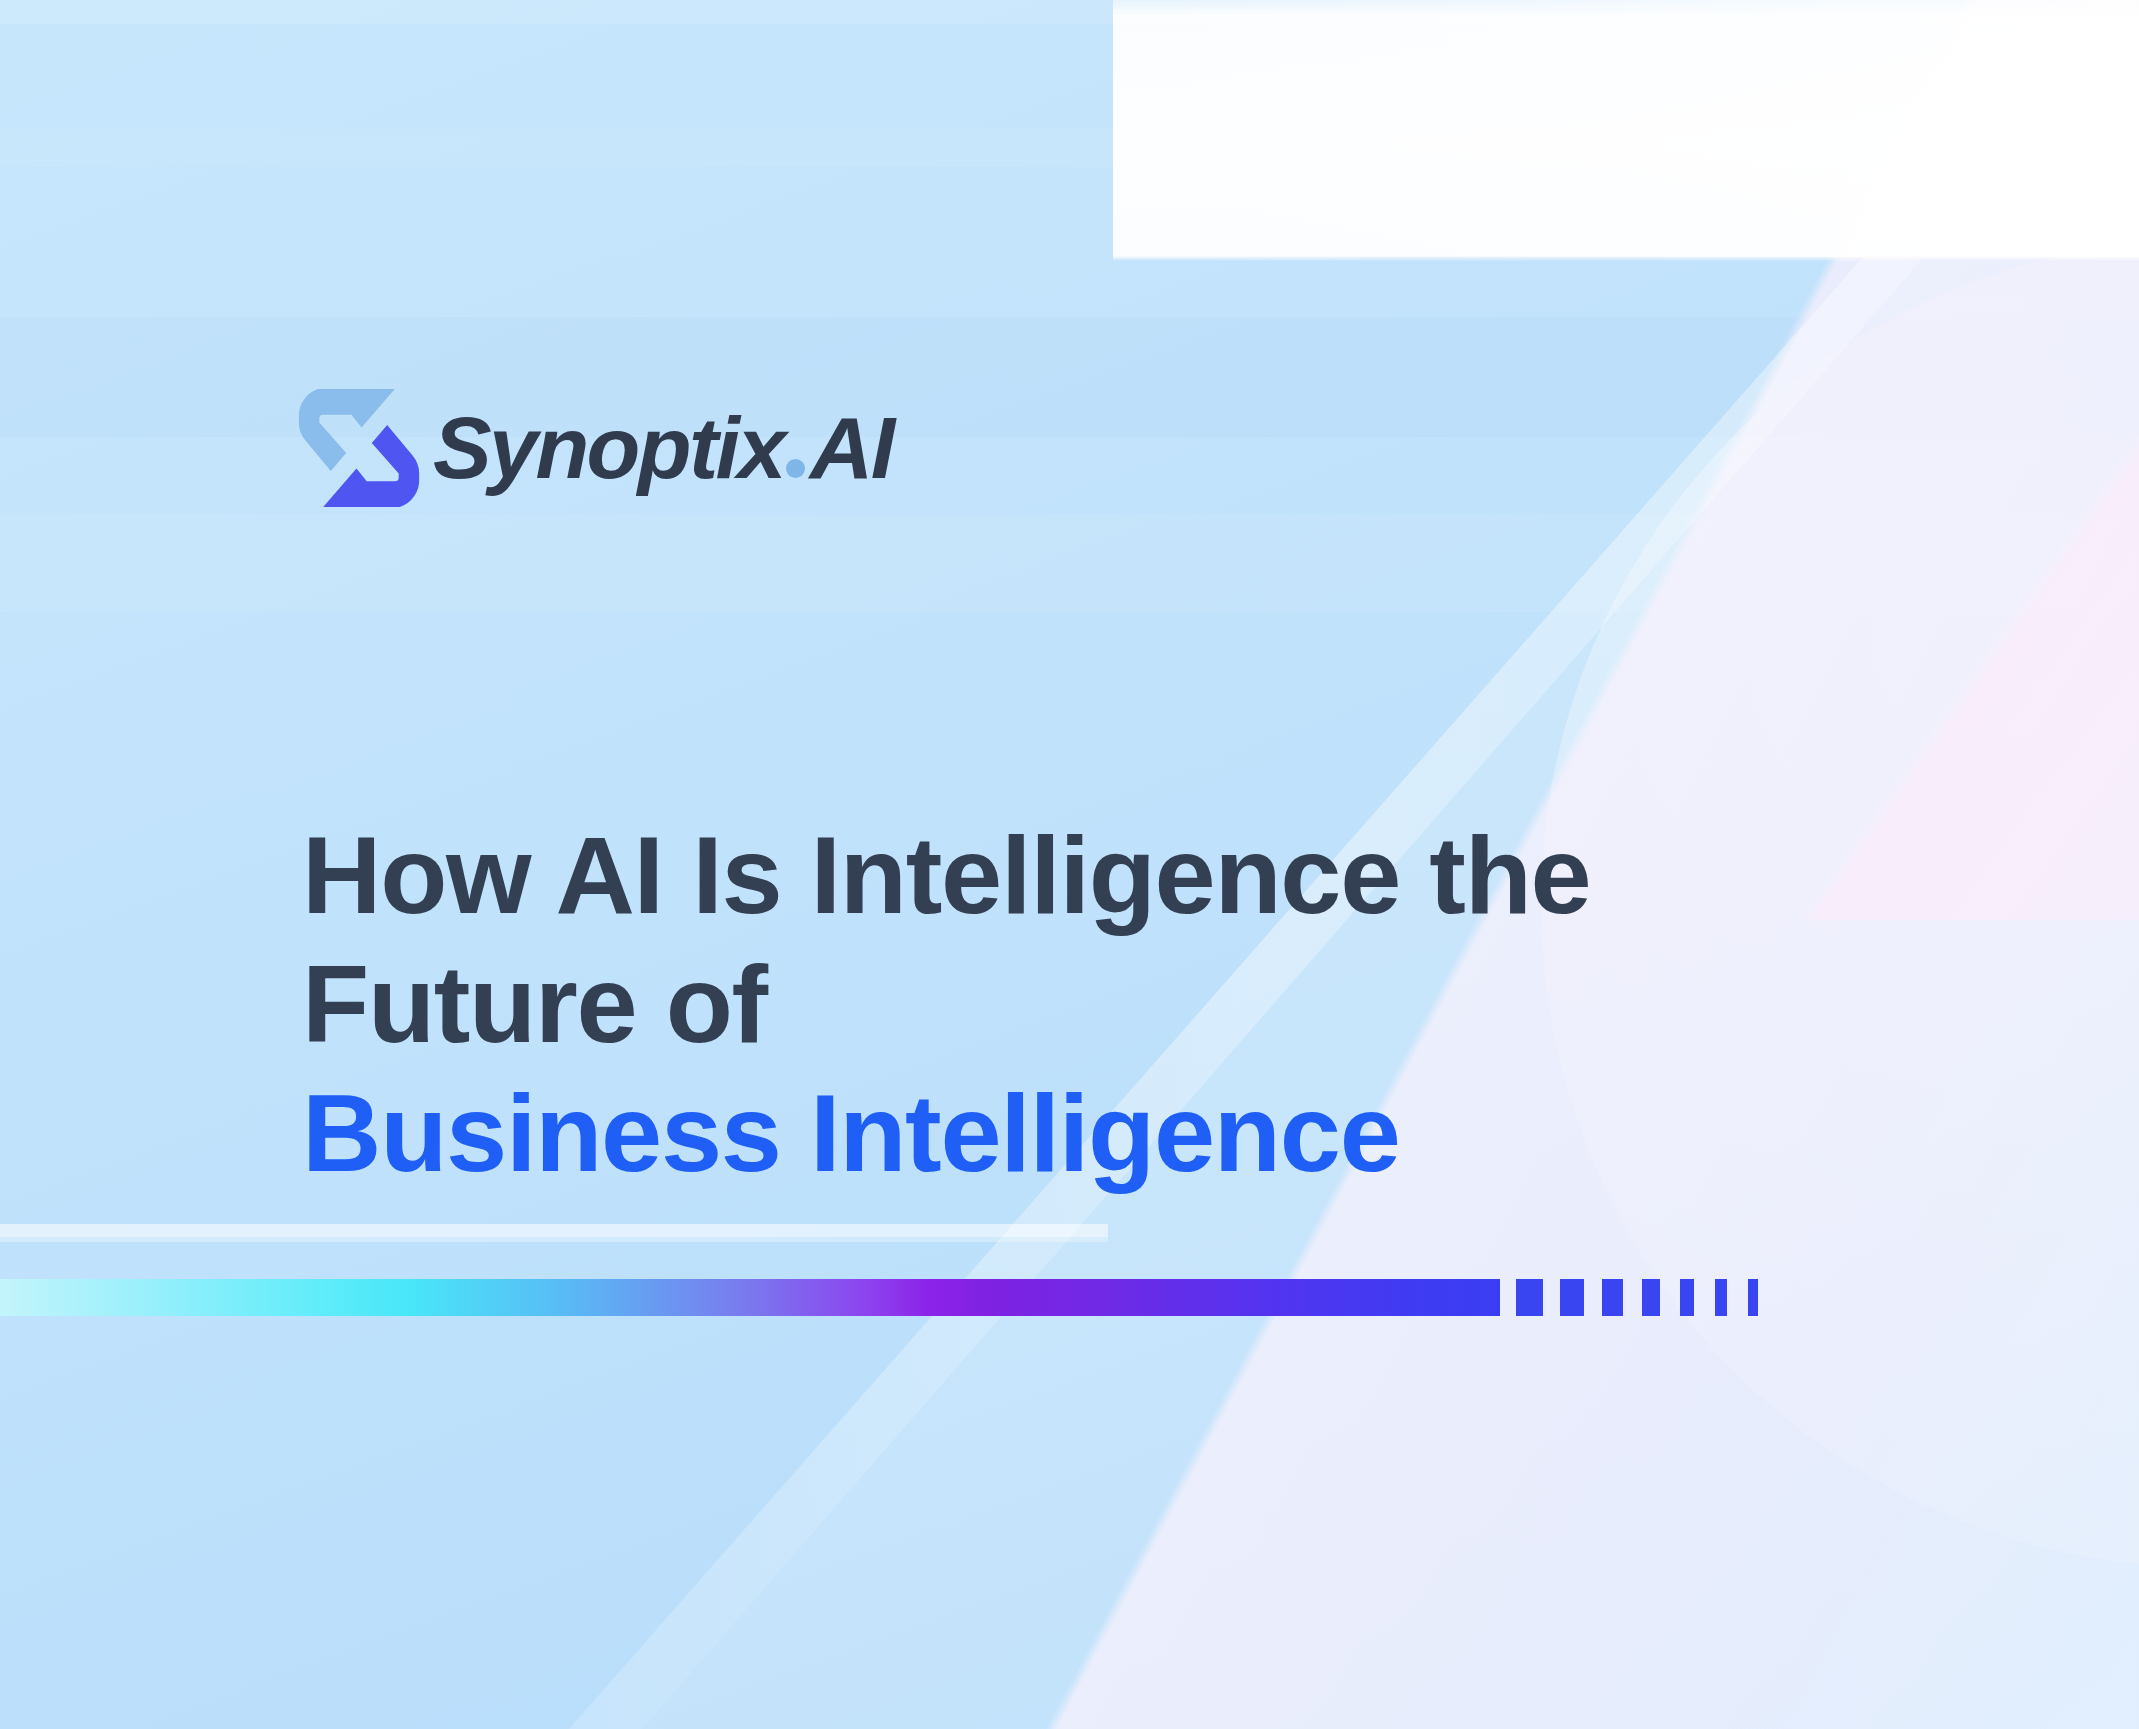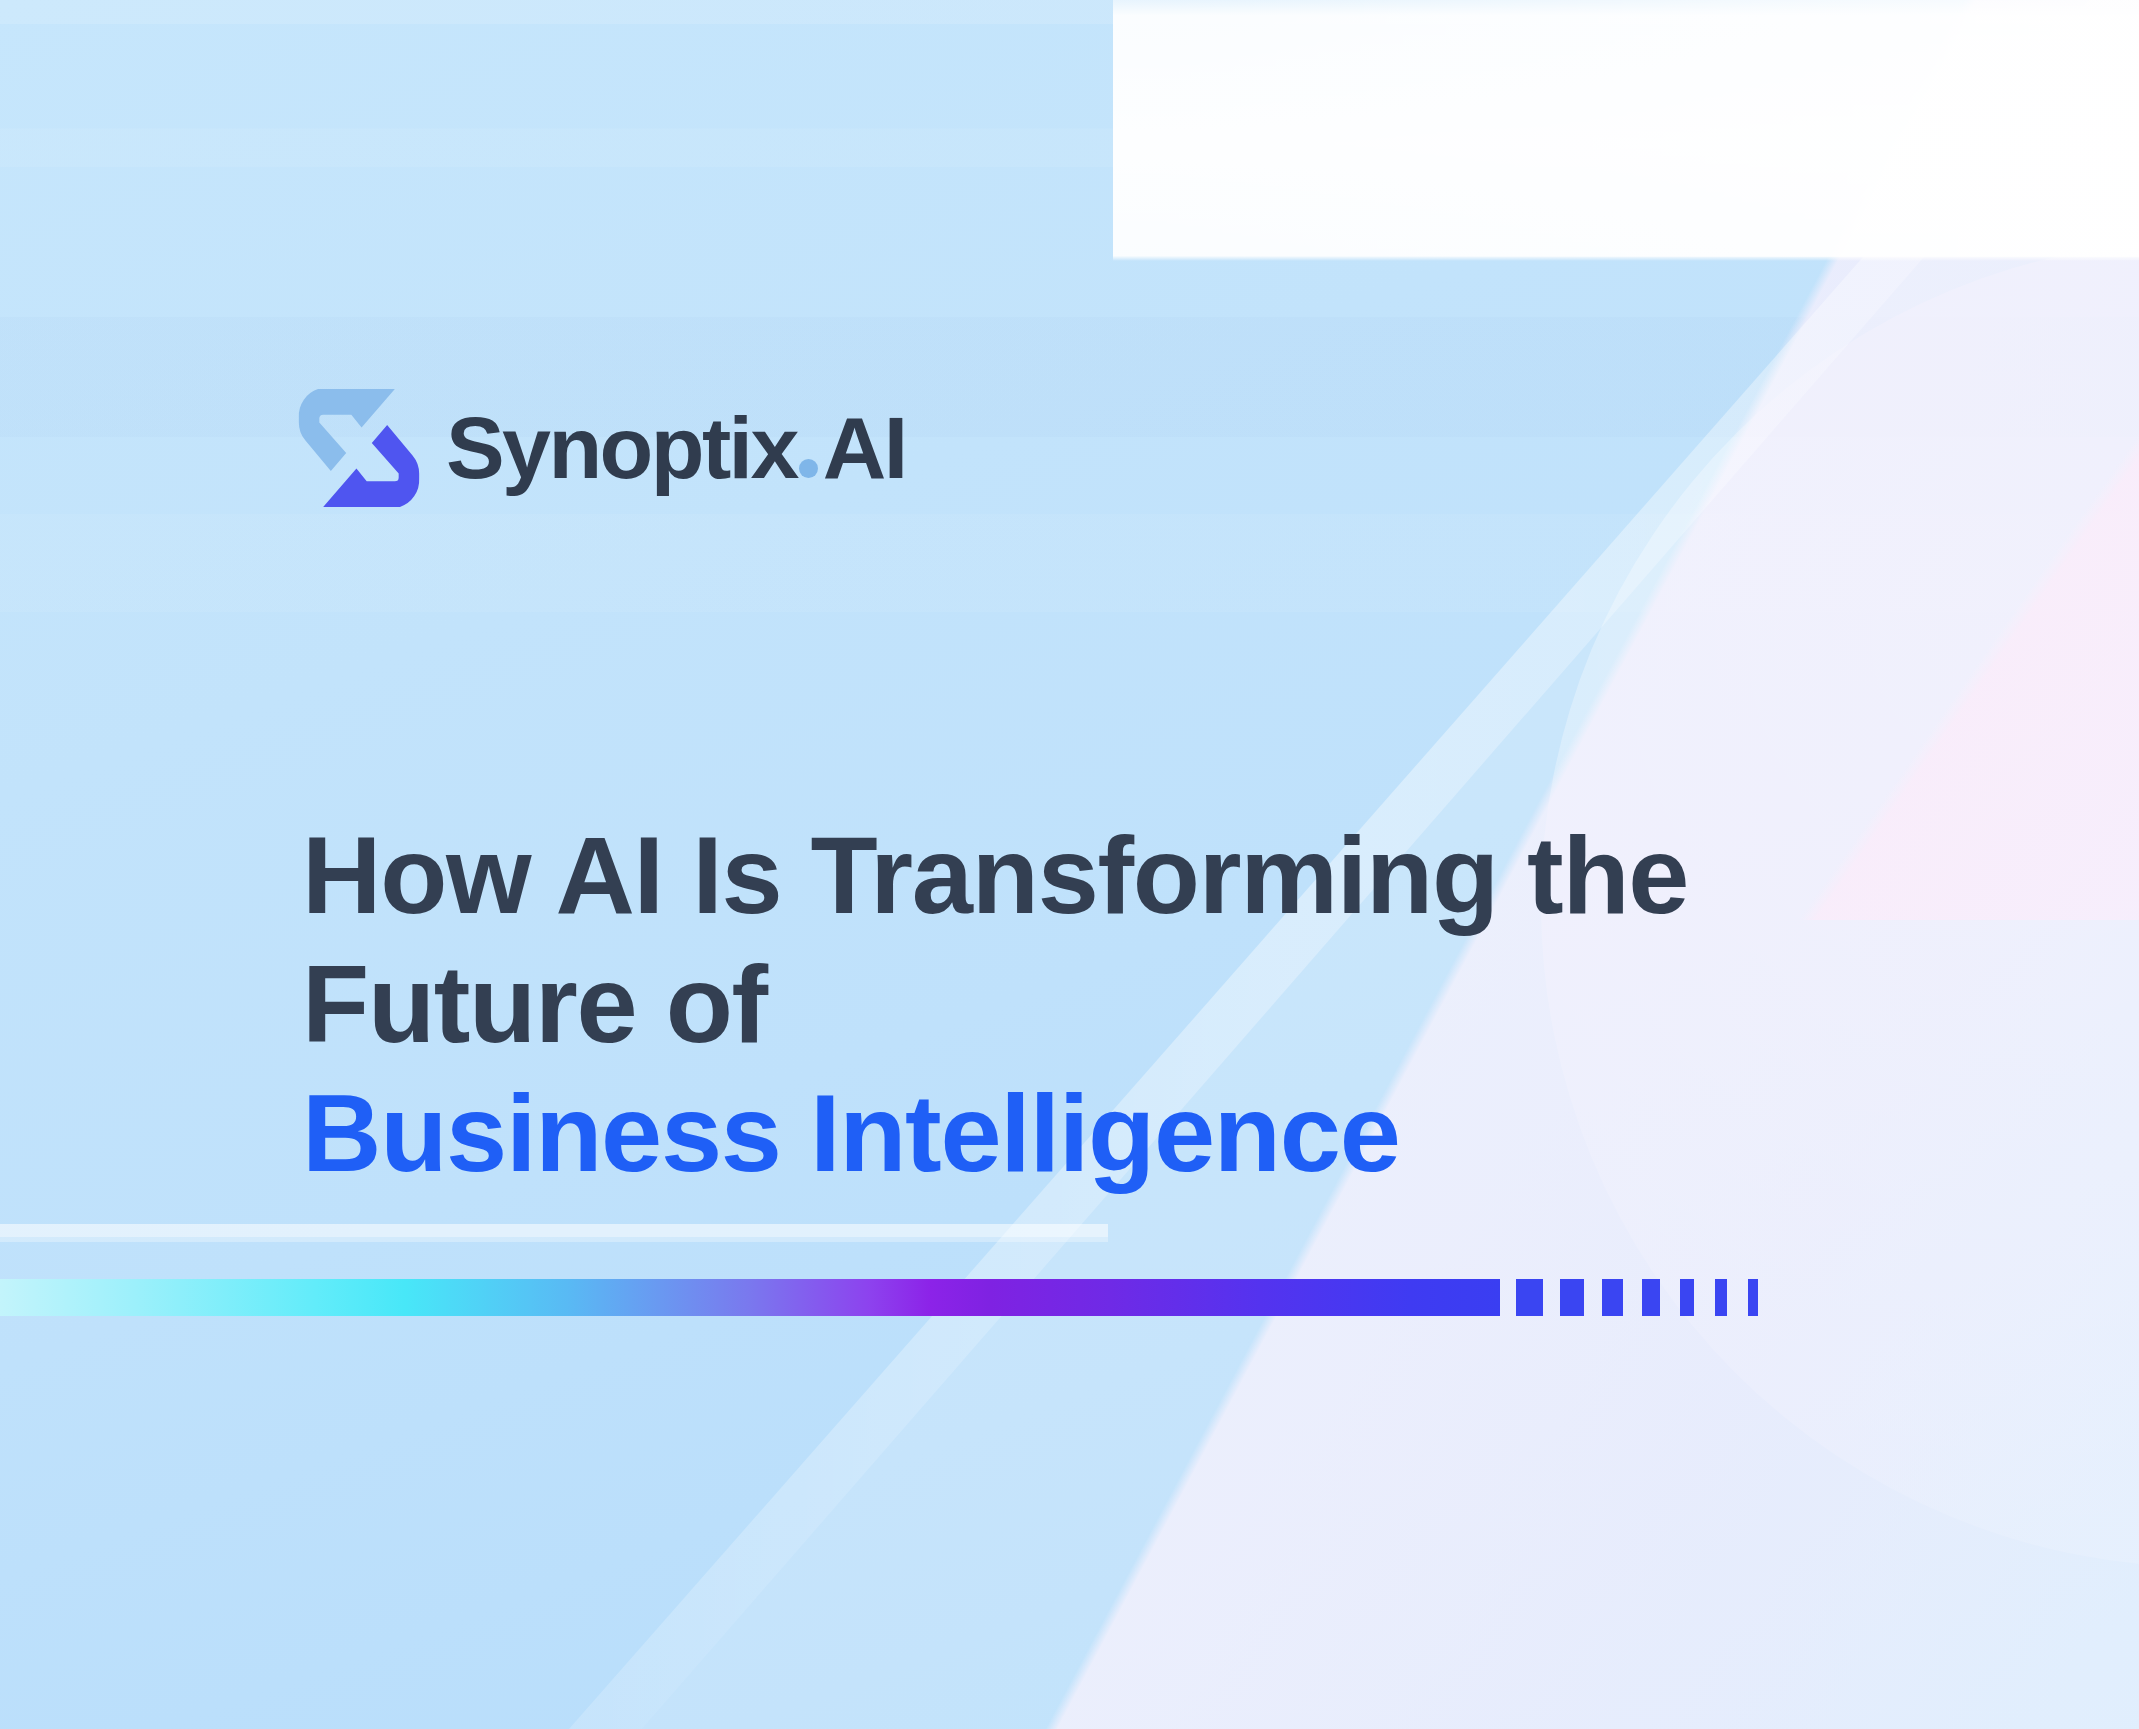--- a/index.html
+++ b/index.html
@@ -129,21 +129,21 @@
     position:absolute; left:0; top:1237px; width:1108px; height:5.1px;
     background:rgba(255,255,255,.30);
   }
 
   
   .content{ position:absolute; left:0; top:0; width:100%; height:100%; }
 
   .logo-lockup{
     position:absolute;
     left:295px; top:384px;
-    display:flex; align-items:center; gap:23px;
+    display:flex; align-items:center; gap:10px;font-style:italic;
   }
   .logo-mark{ width:128px; height:128px; display:block; flex:0 0 auto; }
   .logo-word{
     font-size:88px;
     font-weight:700;
     letter-spacing:-2.6px;
     color:#303c4e;
     line-height:1;
     white-space:nowrap;
     display:flex; align-items:baseline;
@@ -228,21 +228,21 @@
       </svg>
 
       <div class="logo-word">
         <span>Synoptix</span>
         <span class="logo-dot"></span>
         <span>AI</span>
       </div>
     </div>
 
     <h1 class="headline">
-      <span>How AI Is Transforming the</span>
+      <span>How AI Is Intelligence the</span>
       <span>Future of</span>
       <span class="accent">Business Intelligence</span>
     </h1>
 
     <div class="bar-wrap">
       <div class="bar-solid"></div>
       <div class="dashes">
         <span class="dash" style="width:26.5px;margin-left:16.3px;"></span>
         <span class="dash" style="width:24px;margin-left:17px;"></span>
         <span class="dash" style="width:21.4px;margin-left:18px;"></span>

